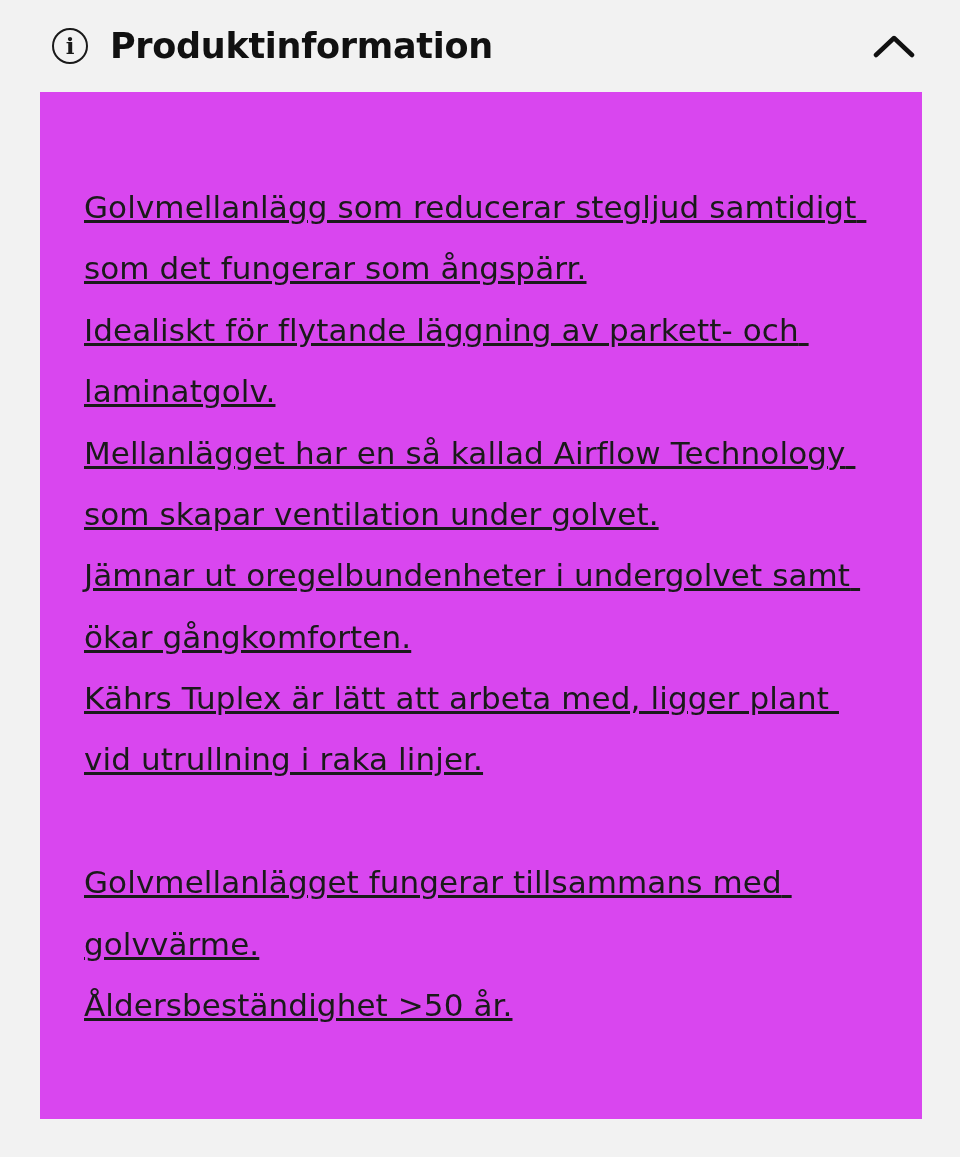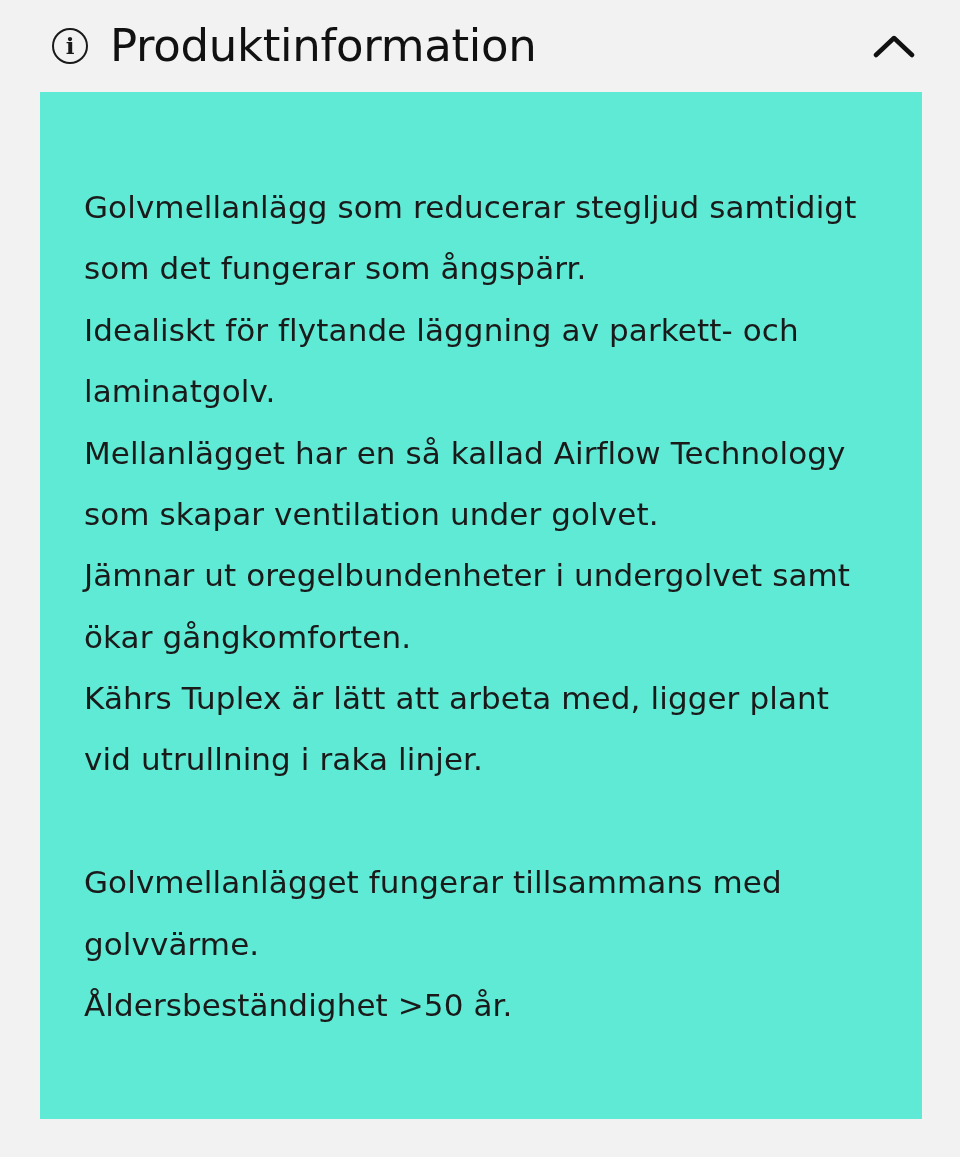--- a/index.html
+++ b/index.html
@@ -52,22 +52,22 @@
     justify-content: center;
     font-family: "DejaVu Serif", "Liberation Serif", serif;
     font-size: 23px;
     font-weight: 700;
     line-height: 1;
     padding-bottom: 1px;
     color: #1a1a1a;
   }
 
   .panel-title {
-    font-size: 45px;
-    font-weight: 400;
+    font-size: 35px;
+    font-weight: 700;
     letter-spacing: -0.3px;
     line-height: 1.1;
     color: #111111;
     white-space: nowrap;
   }
 
   .chevron-button {
     flex: 0 0 auto;
     width: 56px;
     height: 56px;
@@ -79,23 +79,24 @@
     cursor: pointer;
     padding: 0;
   }
   .chevron-button svg {
     display: block;
   }
 
   .panel-body {
     flex: 1 1 auto;
     margin: 0 38px 38px 40px;
-    background: #5eead4;
+    background: #d946ef;
     padding: 54px 56px 48px 44px;
     overflow: hidden;
+    text-decoration: underline;
   }
 
   .description {
     font-size: 31px;
     line-height: 1.98;
     color: #1a1a1a;
     font-weight: 400;
     letter-spacing: 0.1px;
     white-space: pre-wrap;
     word-break: normal;

